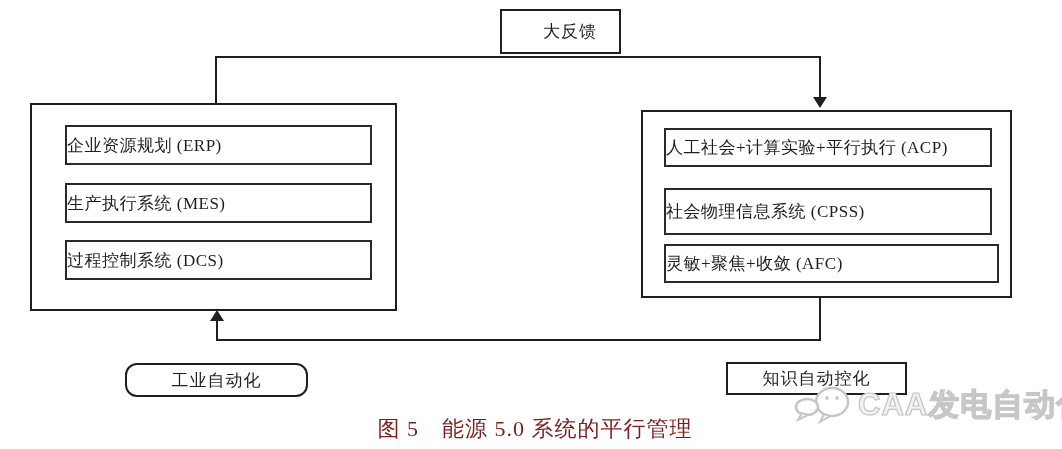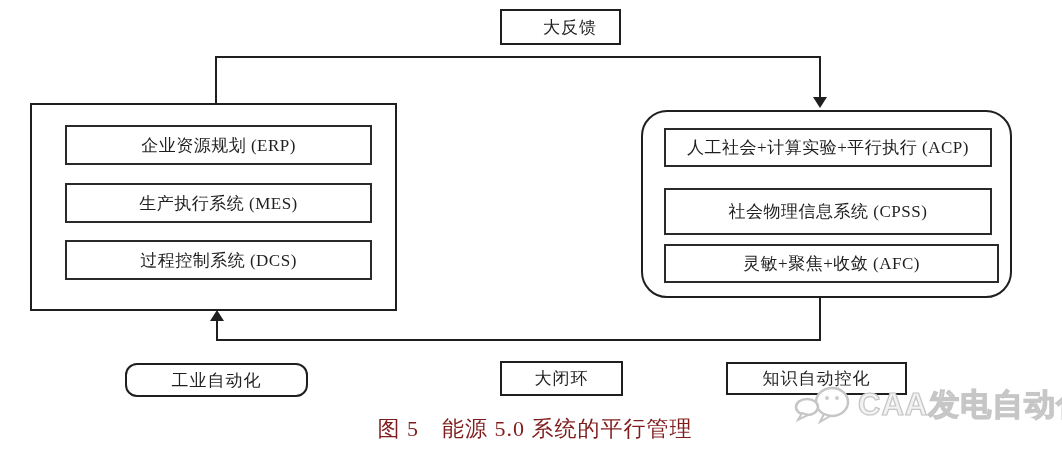--- a/index.html
+++ b/index.html
@@ -11,21 +11,21 @@
   .lblbox{
     position:absolute;border:2px solid #1f1f1f;background:#ffffff;
     display:flex;align-items:center;justify-content:center;
     font-size:17px;letter-spacing:1px;box-sizing:border-box;
   }
   .outerbox{
     position:absolute;border:2px solid #1f1f1f;background:#ffffff;box-sizing:border-box;
   }
   .innerbox{
     position:absolute;border:2px solid #2a2a2a;background:#ffffff;
-    display:flex;align-items:center;justify-content:center;
+    display:flex;align-items:center;
     font-size:17px;letter-spacing:0.5px;box-sizing:border-box;
   }
   .hline,.vline{position:absolute;background:#1f1f1f;}
   .arrow-down{
     position:absolute;width:0;height:0;
     border-left:7px solid transparent;border-right:7px solid transparent;
     border-top:11px solid #1f1f1f;
   }
   .arrow-up{
     position:absolute;width:0;height:0;
@@ -44,63 +44,60 @@
     font-size:31px;font-weight:bold;letter-spacing:1px;
     color:#f2f2f2;-webkit-text-stroke:1.2px #c6c6c6;
     text-shadow:0 0 1px #cfcfcf;white-space:nowrap;
   }
 </style>
 </head>
 <body>
 
 <div id="stage">
 
-  <div class="lblbox" style="left:500px;top:9px;width:121px;height:36px;padding-left:19px;">
+  <div class="lblbox" style="left:500px;top:9px;width:121px;height:45px;padding-left:19px;">
     <span>大反馈</span>
   </div>
 
   <div class="hline" style="left:215px;top:56px;width:606px;height:2px;"></div>
   <div class="vline" style="left:215px;top:56px;width:2px;height:47px;"></div>
   <div class="vline" style="left:819px;top:56px;width:2px;height:42px;"></div>
   <div class="arrow-down" style="left:813px;top:97px;"></div>
 
   <div class="outerbox" style="left:30px;top:103px;width:367px;height:208px;">
     <div class="innerbox" style="left:33px;top:20px;width:307px;height:40px;">
       <span>企业资源规划 (ERP)</span>
     </div>
     <div class="innerbox" style="left:33px;top:135px;width:307px;height:40px;">
       <span>过程控制系统 (DCS)</span>
     </div>
     <div class="innerbox" style="left:33px;top:78px;width:307px;height:40px;">
       <span>生产执行系统 (MES)</span>
     </div>
   </div>
 
-  <div class="outerbox" style="left:641px;top:110px;width:371px;height:188px;border-radius:26px;">
+  <div class="outerbox" style="left:641px;top:110px;width:371px;height:188px;">
     <div class="innerbox" style="left:21px;top:16px;width:328px;height:39px;">
       <span>人工社会+计算实验+平行执行 (ACP)</span>
     </div>
     <div class="innerbox" style="left:21px;top:76px;width:328px;height:47px;">
       <span>社会物理信息系统 (CPSS)</span>
     </div>
     <div class="innerbox" style="left:21px;top:132px;width:335px;height:39px;">
       <span>灵敏+聚焦+收敛 (AFC)</span>
     </div>
   </div>
 
   <div class="vline" style="left:819px;top:298px;width:2px;height:43px;"></div>
   <div class="hline" style="left:216px;top:339px;width:605px;height:2px;"></div>
   <div class="vline" style="left:216px;top:319px;width:2px;height:21px;"></div>
   <div class="arrow-up" style="left:210px;top:310px;"></div>
 
   <div class="lblbox" style="left:125px;top:363px;width:183px;height:34px;border-radius:12px;">
     <span>工业自动化</span>
-  </div>
-  <div class="lblbox" style="left:500px;top:361px;width:123px;height:35px;">
-    <span>大闭环</span>
   </div>
   <div class="lblbox" style="left:726px;top:362px;width:181px;height:33px;">
     <span>知识自动控化</span>
   </div>
 
   <div class="caption">图 5　能源 5.0 系统的平行管理</div>
 
   <div class="watermark">
     <svg width="60" height="46" viewBox="0 0 60 46">
       <ellipse cx="38" cy="20" rx="16" ry="14" fill="#ffffff" stroke="#c6c6c6" stroke-width="2.5"></ellipse>

